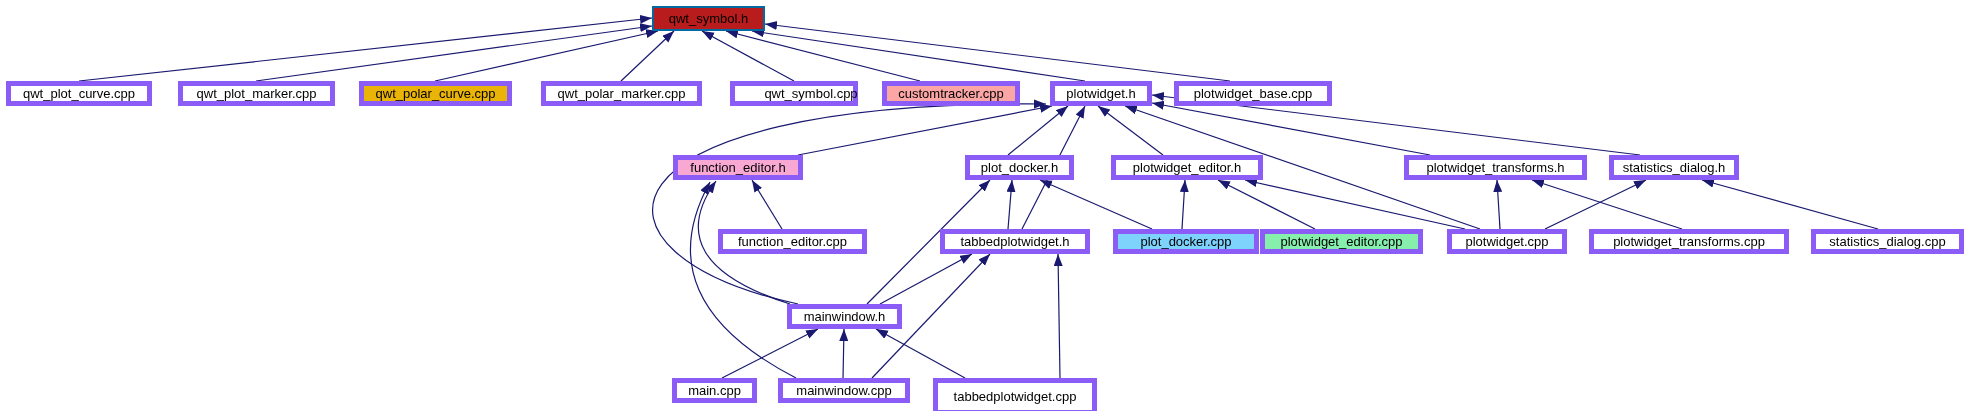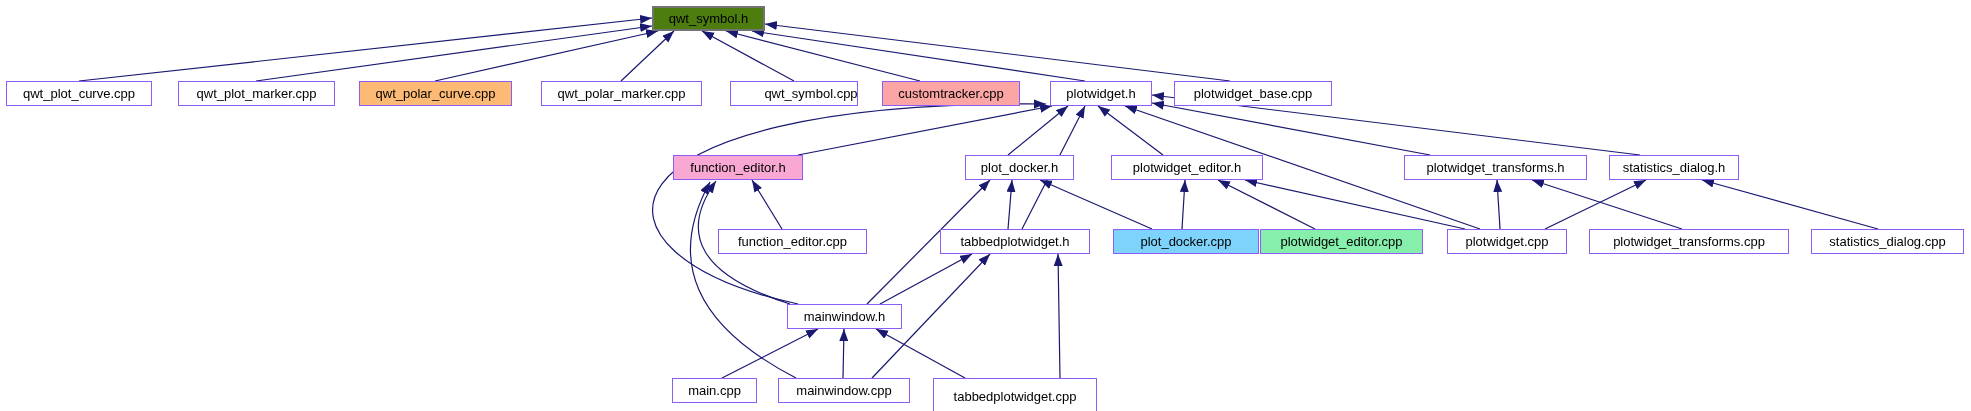--- a/index.html
+++ b/index.html
@@ -8,34 +8,34 @@
     width:1971px;height:411px;
     background:#ffffff;
     font-family:"Liberation Sans","DejaVu Sans",sans-serif;
     overflow:hidden;
   }
   #edge-layer{position:absolute;left:0;top:0;width:1971px;height:411px;}
   .node{
     position:absolute;
     box-sizing:border-box;
     background:#ffffff;
-    border:1px solid #8b5cf6;
+    border:5px solid #8b5cf6;
     color:#000000;
     font-size:13px;
     text-align:center;
     white-space:nowrap;
     display:flex;
     align-items:center;
     justify-content:center;
     cursor:pointer;
     z-index:2;
   }
   .node.root{
-    background:#4d7c0f;
-    border:2px solid #737373;
+    background:#b91c1c;
+    border:2px solid #0369a1;
     font-weight:normal;
   }
   .edge{fill:none;stroke-width:1.2px;}
 </style>
 </head>
 <body>
 
 <div id="canvas" style="background: rgb(255, 255, 255);">
   <svg id="edge-layer" width="1971" height="411" viewBox="0 0 1971 411" xmlns="http://www.w3.org/2000/svg">
     <defs>
@@ -78,21 +78,21 @@
         <path d="M880,304 L972,254" class="edge" stroke="#191970" marker-end="url(#arrowhead)"></path>
         <path d="M722,378 L818,329" class="edge" stroke="#191970" marker-end="url(#arrowhead)"></path>
         <path d="M843,378 L844,329" class="edge" stroke="#191970" marker-end="url(#arrowhead)"></path>
         <path d="M965,378 L876,329" class="edge" stroke="#191970" marker-end="url(#arrowhead)"></path>
       </g>
   </svg>
   <div id="node-layer">
       <div class="node root" style="left: 652px; top: 6px; width: 113px; height: 25px;">qwt_symbol.h</div>
       <div class="node" style="left: 6px; top: 81px; width: 146px; height: 25px; background: rgb(255, 255, 255);">qwt_plot_curve.cpp</div>
       <div class="node" style="left: 178px; top: 81px; width: 157px; height: 25px; background: rgb(255, 255, 255);">qwt_plot_marker.cpp</div>
-      <div class="node" style="left: 359px; top: 81px; width: 153px; height: 25px; background: #fdba74;">qwt_polar_curve.cpp</div>
+      <div class="node" style="left: 359px; top: 81px; width: 153px; height: 25px; background: #eab308;">qwt_polar_curve.cpp</div>
       <div class="node" style="left: 541px; top: 81px; width: 161px; height: 25px; background: rgb(255, 255, 255);">qwt_polar_marker.cpp</div>
       <div class="node" style="left: 730px; top: 81px; width: 128px; height: 25px; background: rgb(255, 255, 255); padding-left: 34px;">qwt_symbol.cpp</div>
       <div class="node" style="left: 882px; top: 81px; width: 138px; height: 25px; background: #fca5a5;">customtracker.cpp</div>
       <div class="node" style="left: 1050px; top: 81px; width: 102px; height: 25px; background: rgb(255, 255, 255);">plotwidget.h</div>
       <div class="node" style="left: 1174px; top: 81px; width: 158px; height: 25px; background: rgb(255, 255, 255);">plotwidget_base.cpp</div>
       <div class="node" style="left: 673px; top: 155px; width: 130px; height: 25px; background: #f9a8d4;">function_editor.h</div>
       <div class="node" style="left: 965px; top: 155px; width: 109px; height: 25px; background: rgb(255, 255, 255);">plot_docker.h</div>
       <div class="node" style="left: 1111px; top: 155px; width: 152px; height: 25px; background: rgb(255, 255, 255);">plotwidget_editor.h</div>
       <div class="node" style="left: 1404px; top: 155px; width: 183px; height: 25px; background: rgb(255, 255, 255);">plotwidget_transforms.h</div>
       <div class="node" style="left: 1609px; top: 155px; width: 130px; height: 25px; background: rgb(255, 255, 255);">statistics_dialog.h</div>

